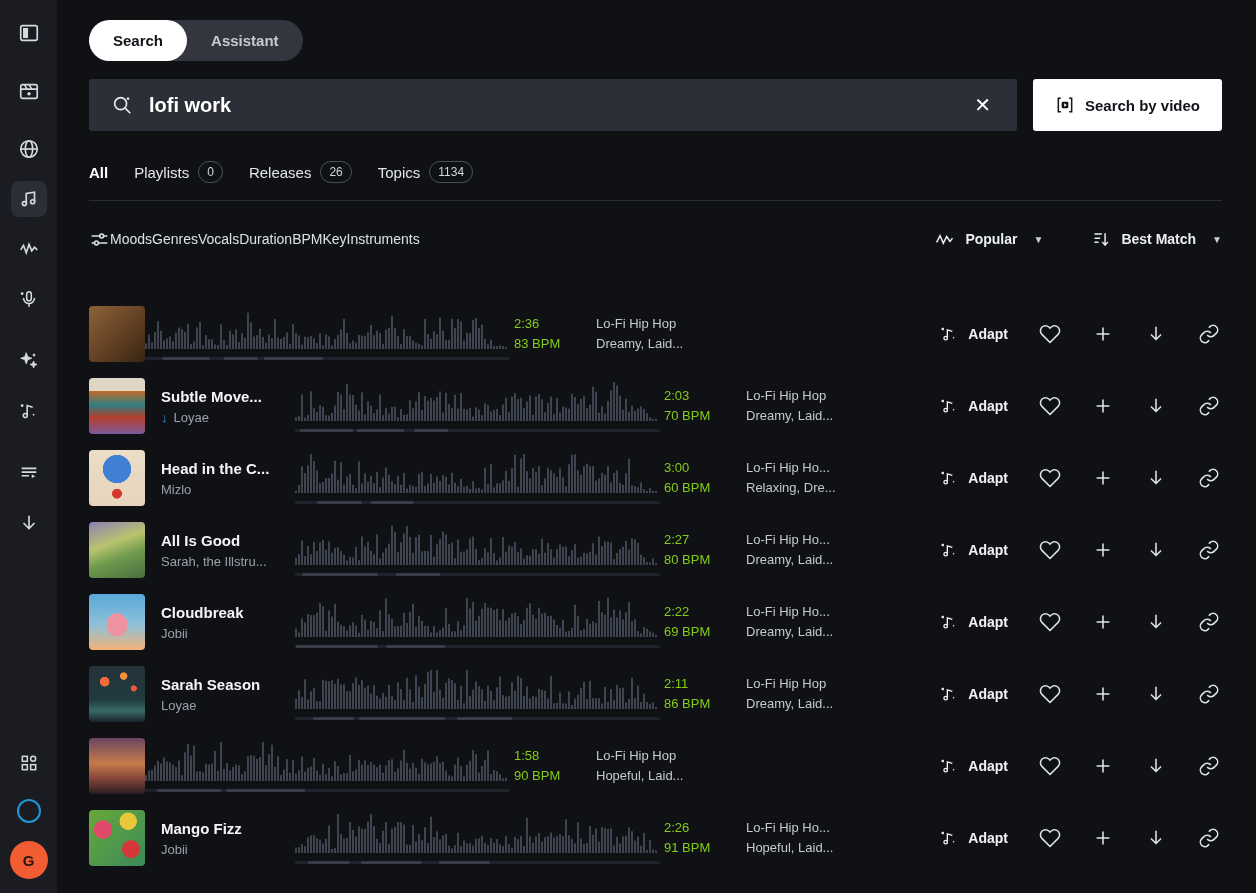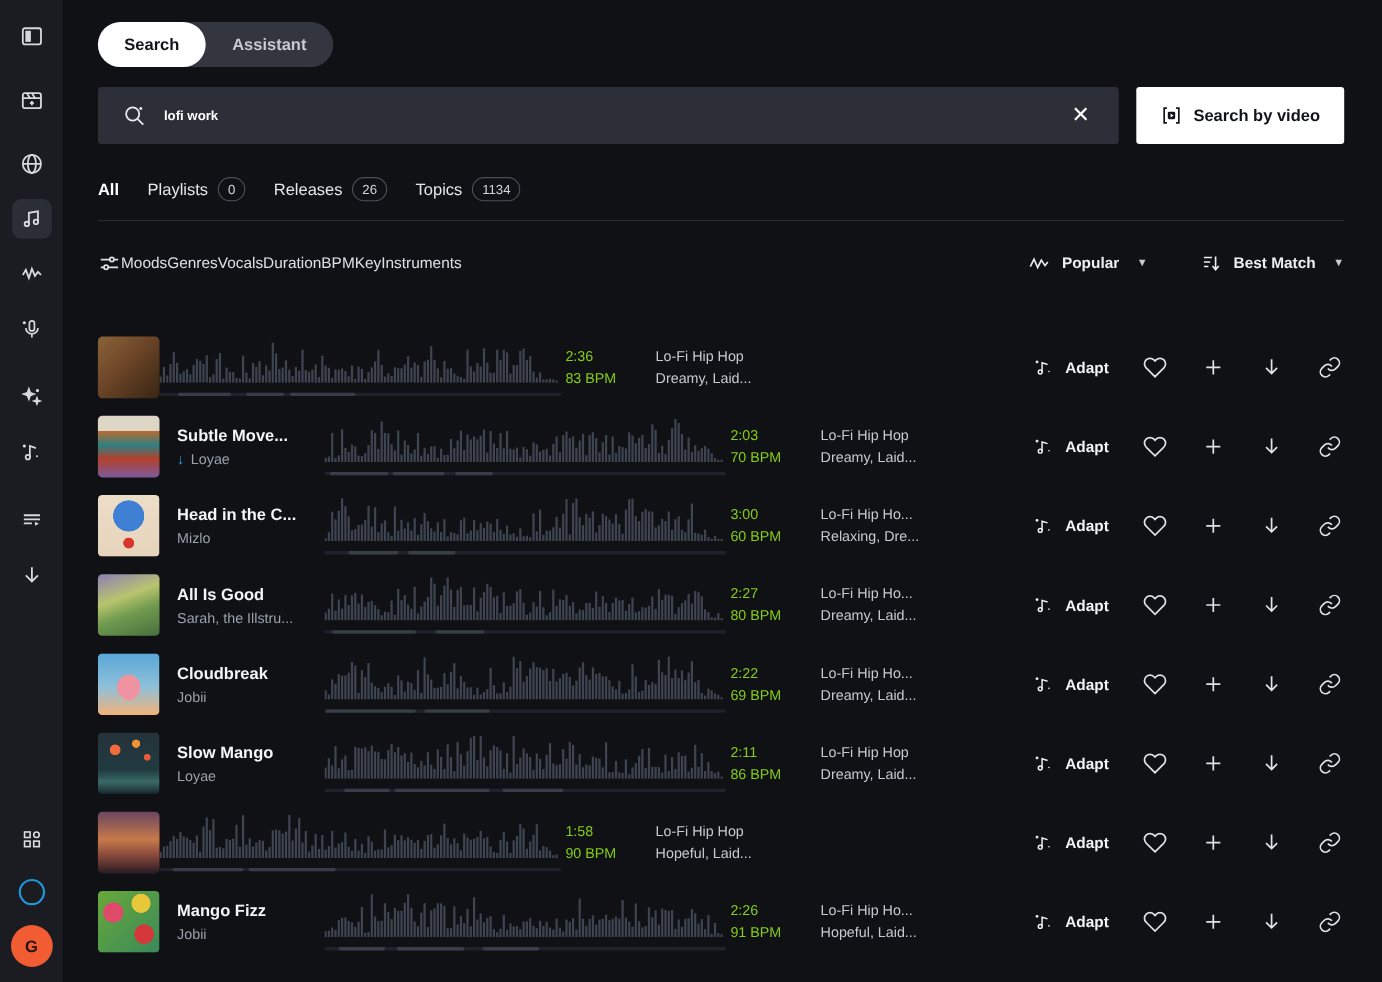--- a/index.html
+++ b/index.html
@@ -38,21 +38,21 @@
   .mode-pill { padding:12px 24px; border-radius:999px; font-size:15px; font-weight:700; color:#c7cad1; cursor:pointer; border:none; background:transparent; font-family:inherit; }
   .mode-pill.active { background:#ffffff; color:#111318; }
   
   .search-row { display:flex; margin-top:18px; gap:16px; }
   .search-bar {
     flex:1; height:52px; background:#2c2f37; border-radius:3px;
     display:flex; align-items:center; padding:0 18px 0 22px;
   }
   .search-bar input {
     flex:1; background:transparent; border:none; outline:none;
-    color:#ffffff; font-size:12px; font-weight:700; font-family:inherit; margin-left:16px;
+    color:#ffffff; font-size:20px; font-weight:700; font-family:inherit; margin-left:16px;
   }
   .clear-btn { background:none; border:none; color:#ffffff; font-size:20px; cursor:pointer; padding:4px 8px; line-height:1; }
   .video-btn {
     height:52px; background:#ffffff; color:#111318; border:none; border-radius:3px;
     font-size:15px; font-weight:700; font-family:inherit; padding:0 22px;
     display:flex; align-items:center; gap:10px; cursor:pointer;
   }
   
   .result-tabs { display:flex; align-items:center; gap:26px; margin-top:30px; }
   .rtab { display:flex; align-items:center; gap:9px; font-size:15px; color:#e4e6ea; cursor:pointer; }
@@ -1169,21 +1169,21 @@
               <path d="M10 13a5 5 0 0 0 7.54.54l2.5-2.5a5 5 0 0 0-7.07-7.07l-1.2 1.19"></path>
               <path d="M14 11a5 5 0 0 0-7.54-.54l-2.5 2.5a5 5 0 0 0 7.07 7.07l1.19-1.19"></path>
             </svg>
       </button>
     </div>
   </div>
 
   <div class="track-row">
     <div class="cover" style="background: radial-gradient(circle at 28% 28%, rgb(240, 106, 58) 0px, rgb(240, 106, 58) 8%, transparent 9%), radial-gradient(circle at 62% 18%, rgb(242, 144, 58) 0px, rgb(242, 144, 58) 6%, transparent 7%), radial-gradient(circle at 80% 40%, rgb(232, 90, 58) 0px, rgb(232, 90, 58) 5%, transparent 6%), linear-gradient(rgb(38, 50, 58) 0%, rgb(32, 58, 64) 60%, rgb(58, 106, 102) 80%, rgb(24, 36, 44) 100%);"></div>
     <div class="meta">
-      <div class="t-title">Slow Mango</div>
+      <div class="t-title">Sarah Season</div>
       <div class="t-artist">
 
         <span>Loyae</span>
       </div>
     </div>
     <div class="wave-wrap">
       <svg class="wave-svg" width="365" height="40">
             <rect x="0" y="29.8" width="2" height="10.2" fill="#3f4451"></rect>
             <rect x="3" y="21.3" width="2" height="18.7" fill="#3f4451"></rect>
             <rect x="6" y="27.9" width="2" height="12.1" fill="#3f4451"></rect>

